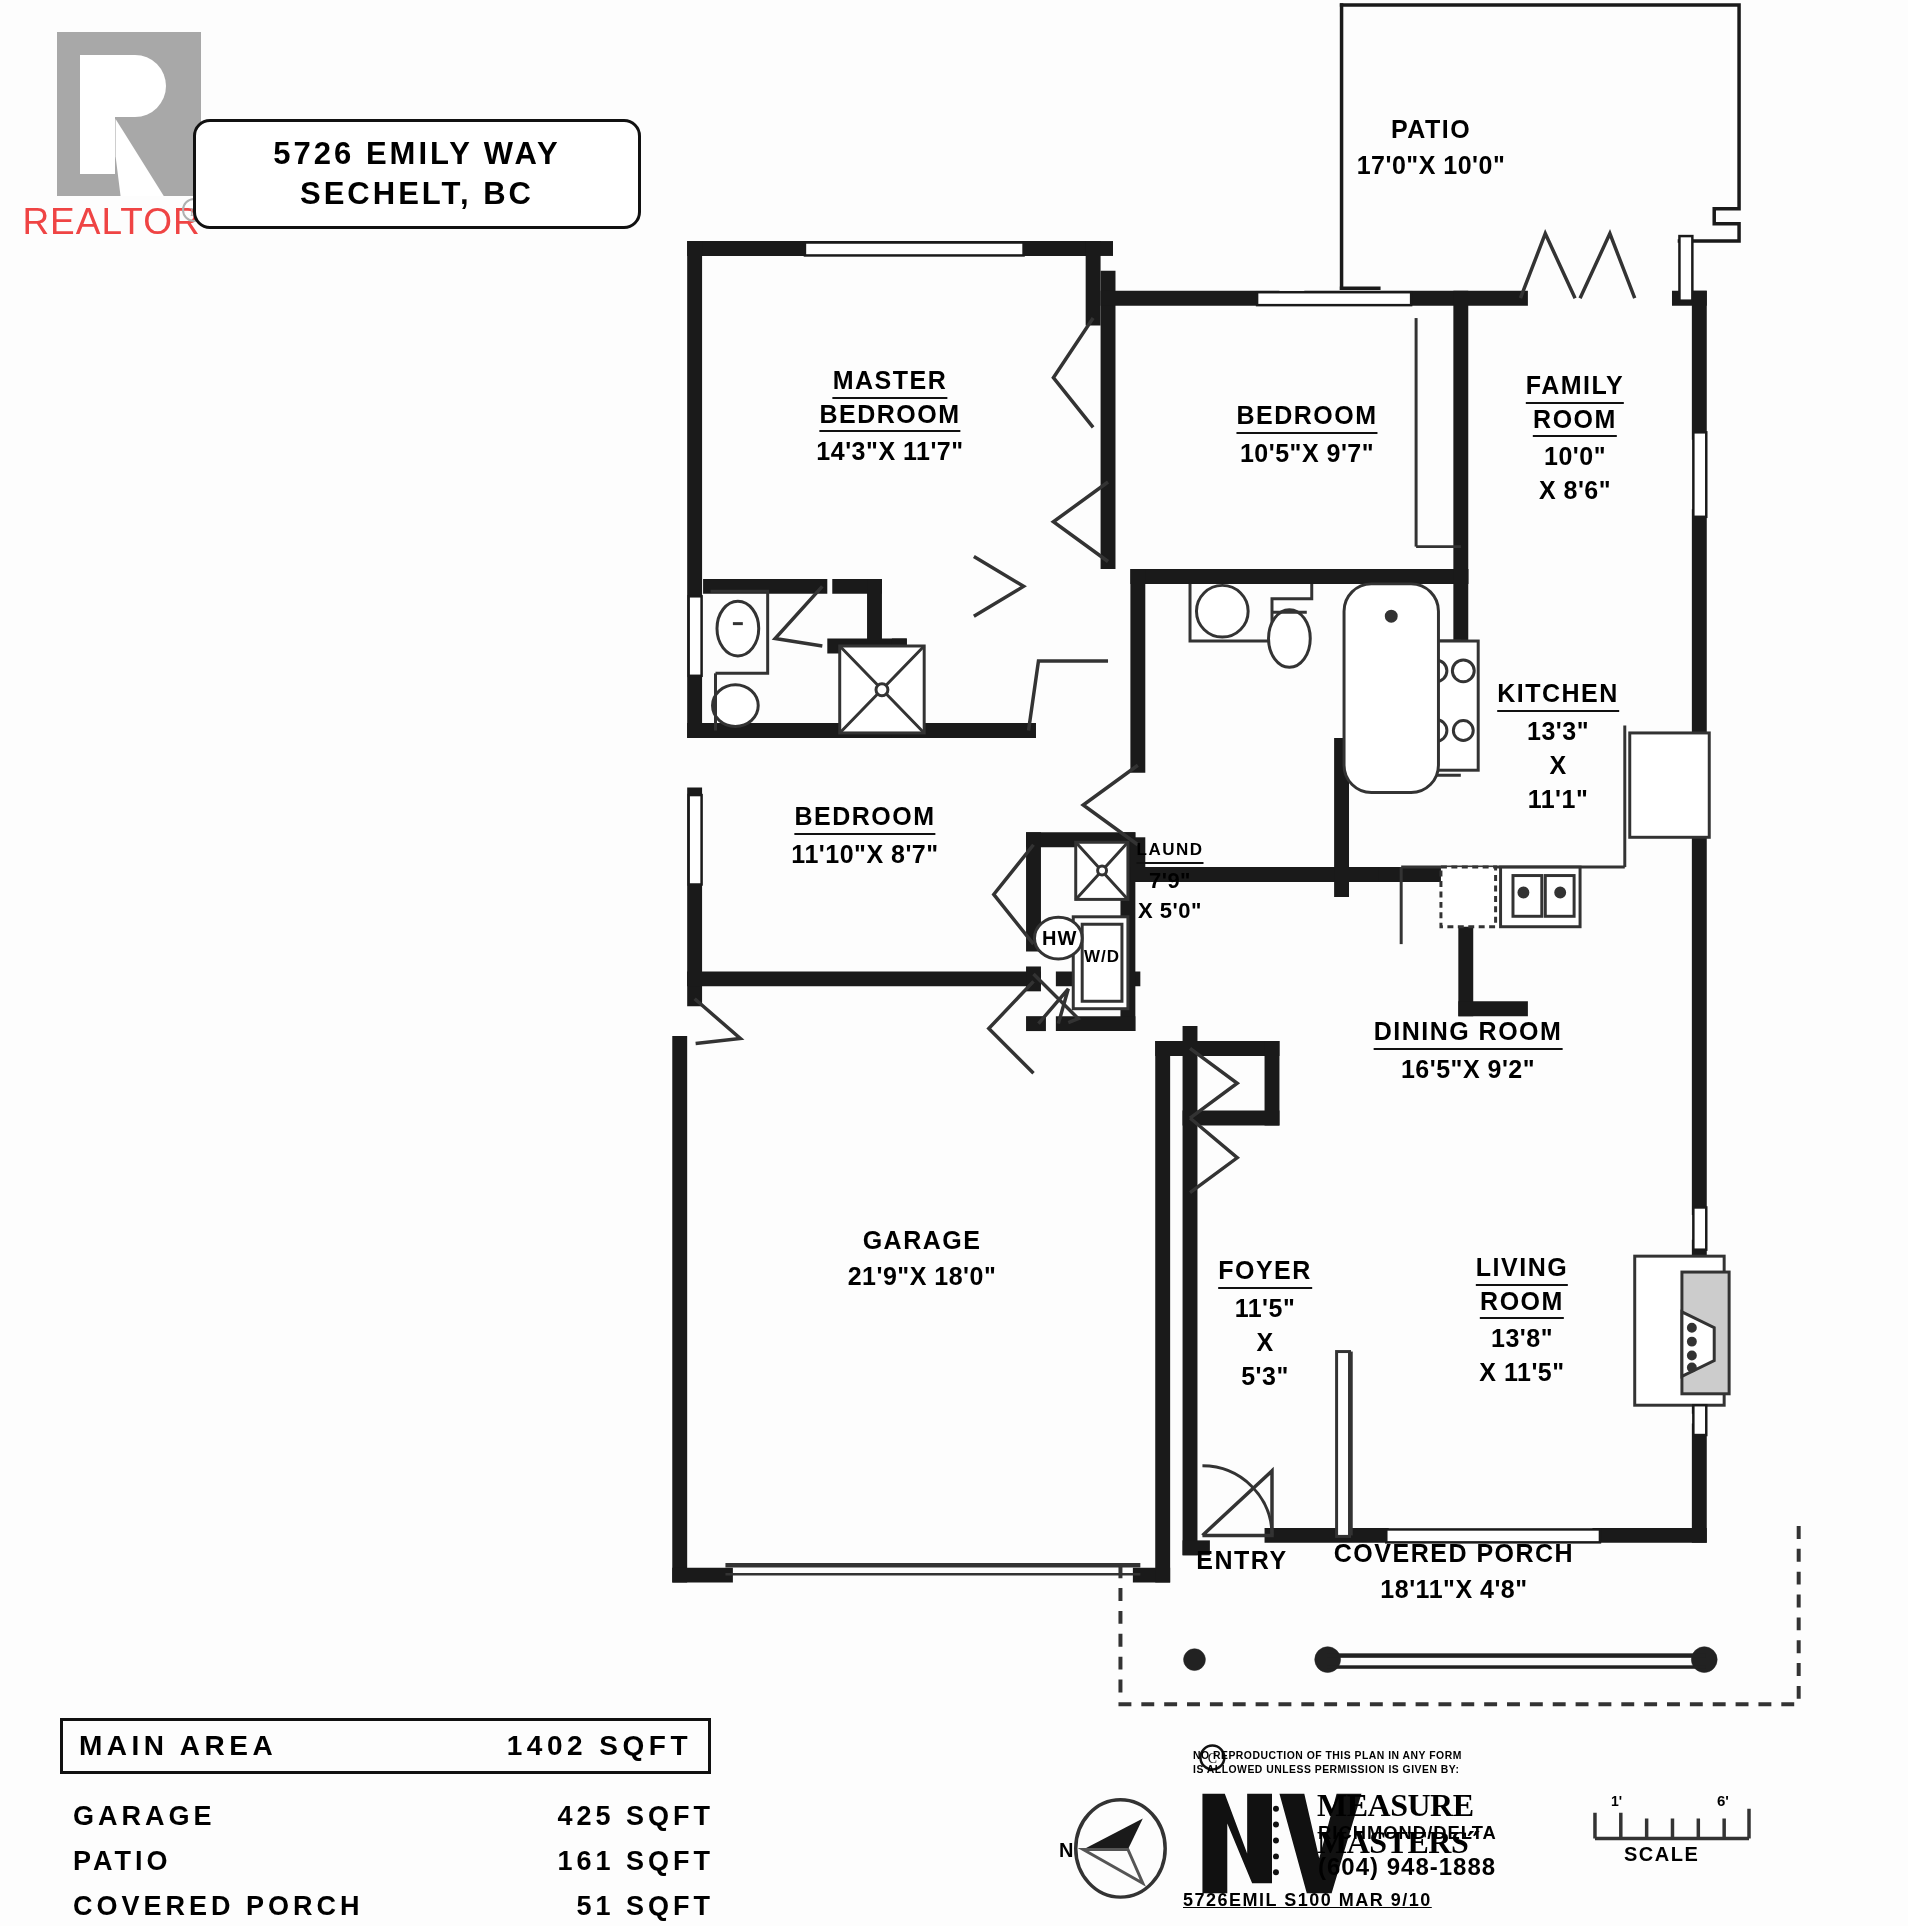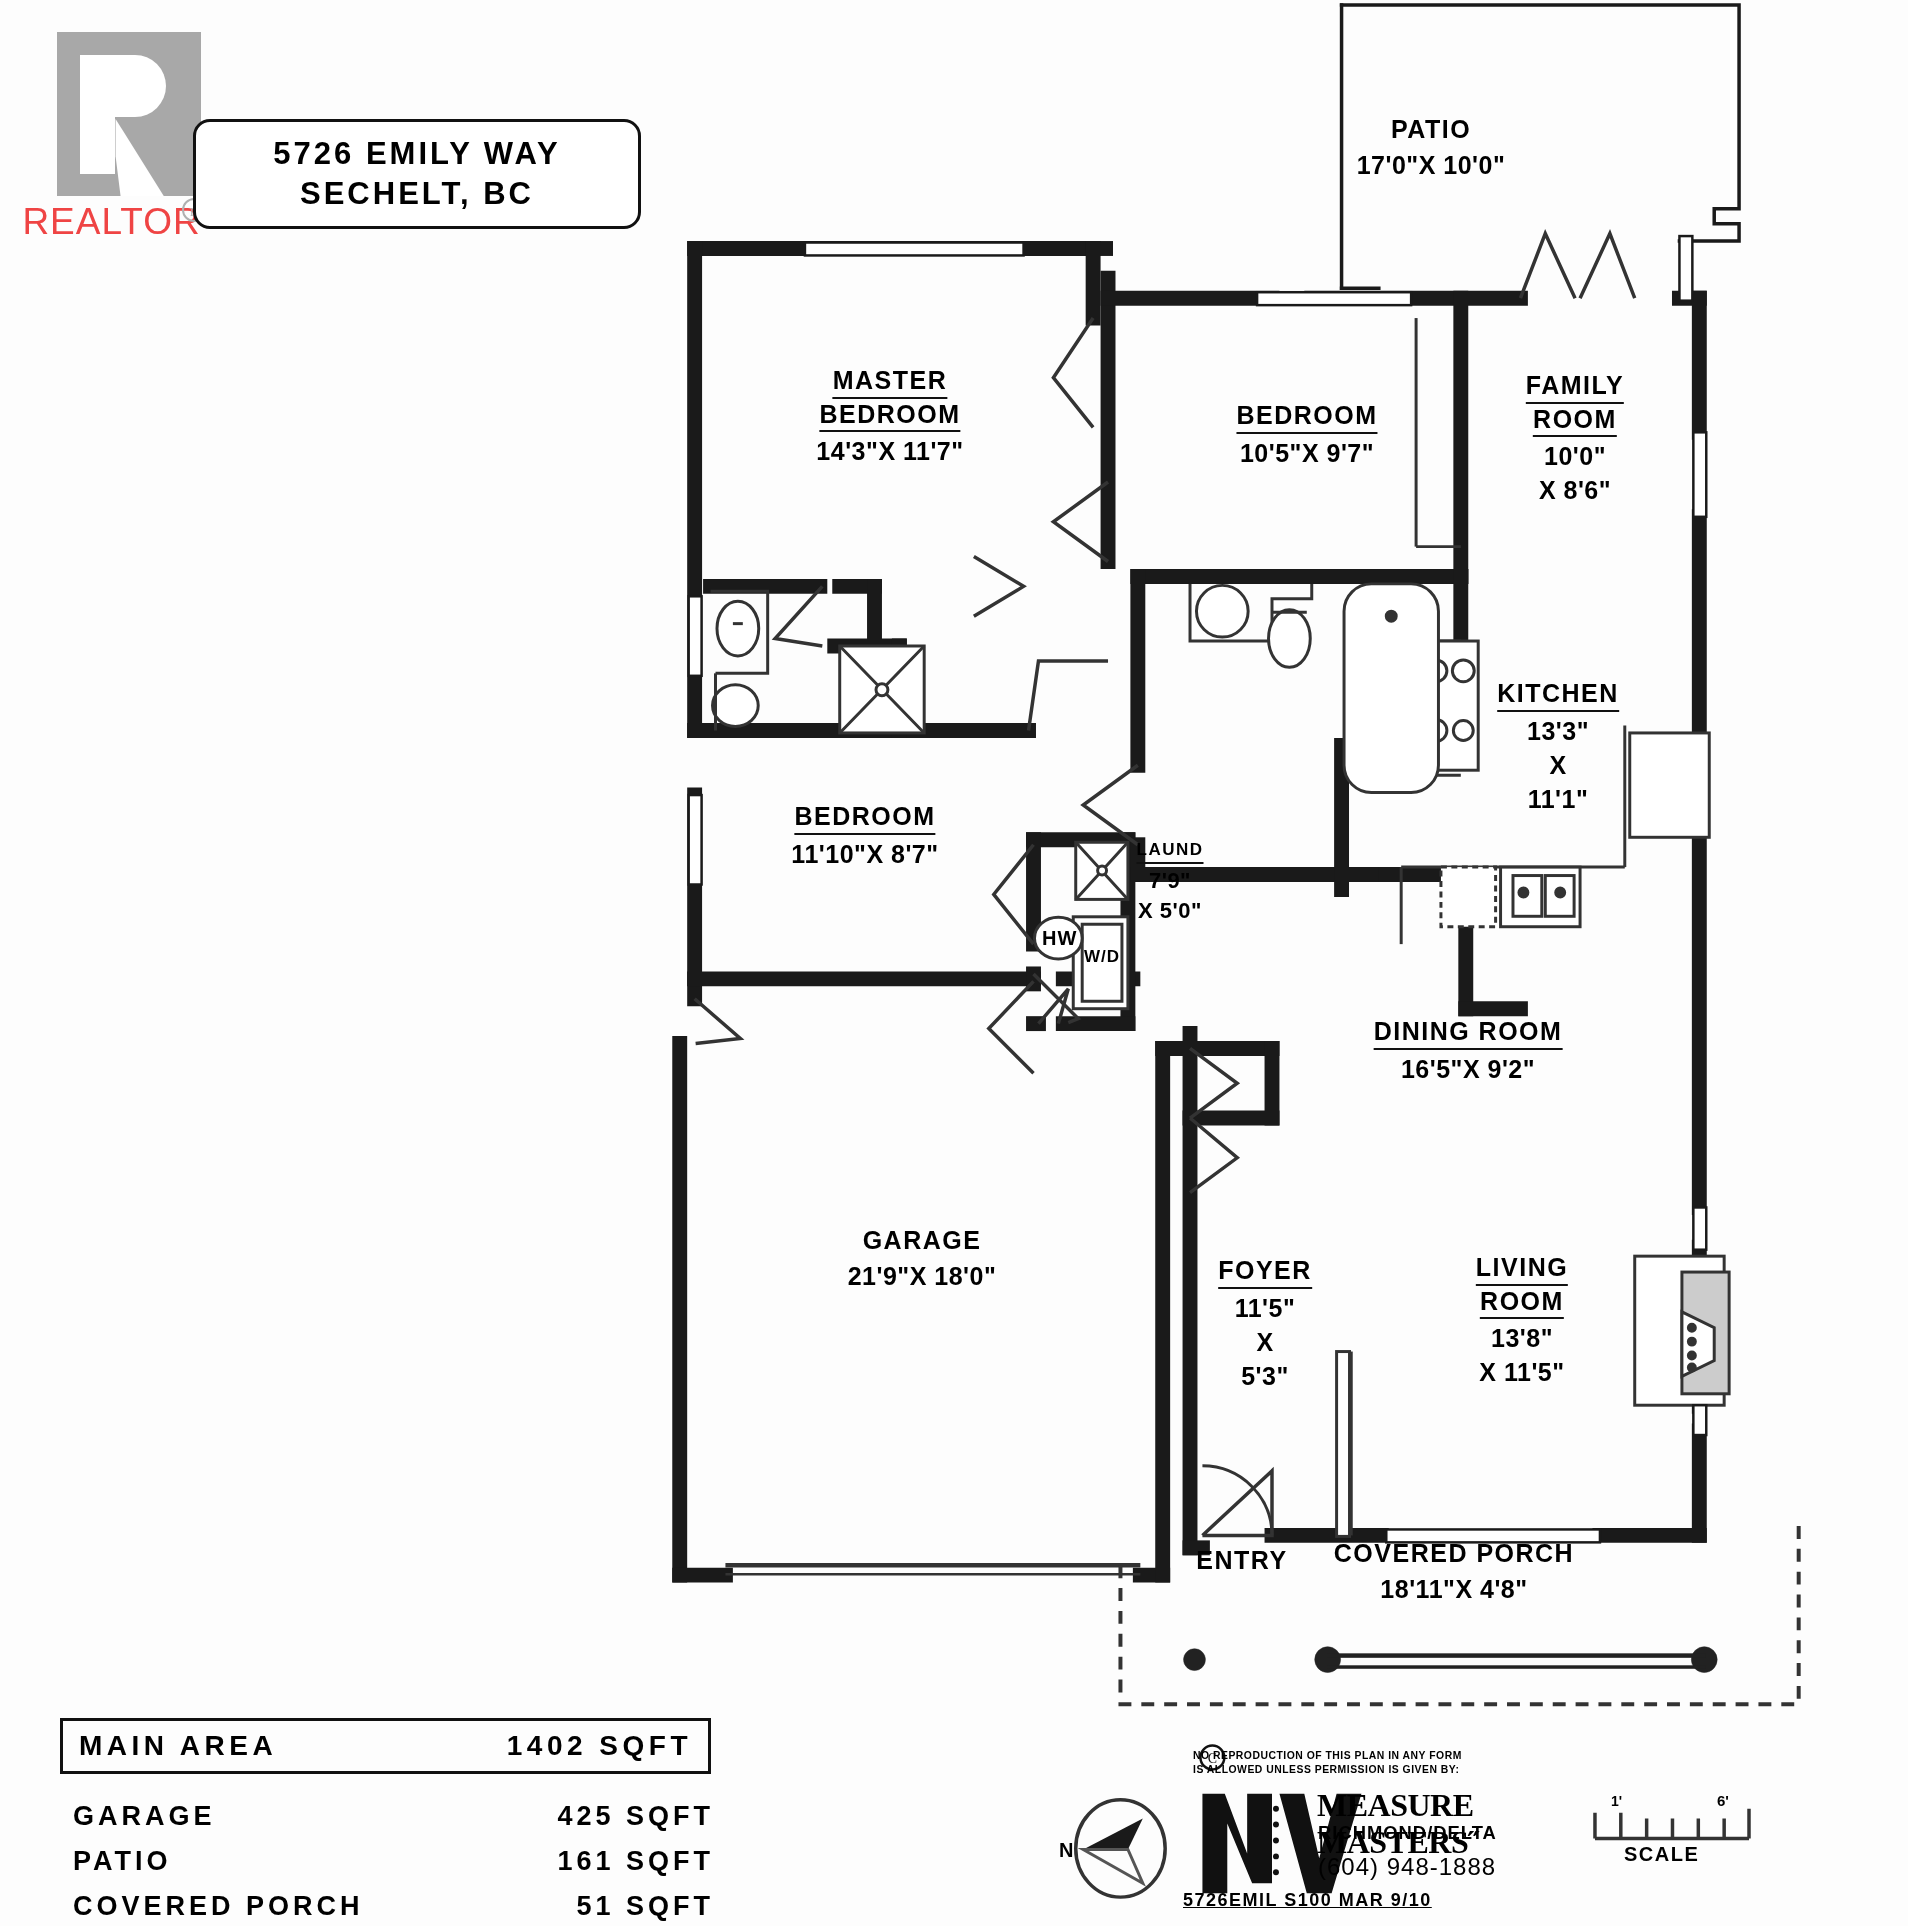--- a/index.html
+++ b/index.html
@@ -46,21 +46,21 @@
   .area-row{display:flex;justify-content:space-between;margin-bottom:14px;}
   .area-row span{font-size:27px;font-weight:bold;letter-spacing:4px;font-family:"Liberation Sans", sans-serif;}
 
   .copyright{position:absolute;left:1193px;top:1749px;width:348px;font-size:10.4px;font-weight:bold;
        letter-spacing:0.5px;line-height:1.35;font-family:"Liberation Sans", sans-serif;}
   .mm-block{position:absolute;left:1183px;top:1787px;width:412px;}
   .mm-name{position:absolute;left:134px;top:0px;font-size:32px;font-weight:bold;letter-spacing:-0.5px;
        font-family:"Liberation Serif", serif;}
   .mm-city{position:absolute;left:135px;top:35px;font-size:18.4px;font-weight:bold;letter-spacing:1px;
        font-family:"Liberation Sans", sans-serif;}
-  .mm-phone{position:absolute;left:135px;top:66px;font-size:24px;font-weight:normal;letter-spacing:1px;
+  .mm-phone{position:absolute;left:135px;top:66px;font-size:24px;font-weight:bold;letter-spacing:1px;
        font-family:"Liberation Sans", sans-serif;}
   .mm-file{position:absolute;left:0px;top:103px;font-size:18px;font-weight:bold;letter-spacing:1.5px;
        font-family:"Liberation Sans", sans-serif;text-decoration:underline;}
   .north-label{position:absolute;left:1059px;top:1839px;font-size:20px;font-weight:bold;
        font-family:"Liberation Sans", sans-serif;}
   .scale-wrap{position:absolute;left:1585px;top:1795px;width:209px;}
   .scale-t1{position:absolute;left:26px;top:-2px;font-size:14px;font-weight:bold;}
   .scale-t6{position:absolute;left:132px;top:-3px;font-size:15px;font-weight:bold;}
   .scale-word{position:absolute;left:39px;top:48px;font-size:20px;font-weight:bold;letter-spacing:1.5px;
        font-family:"Liberation Sans", sans-serif;}

